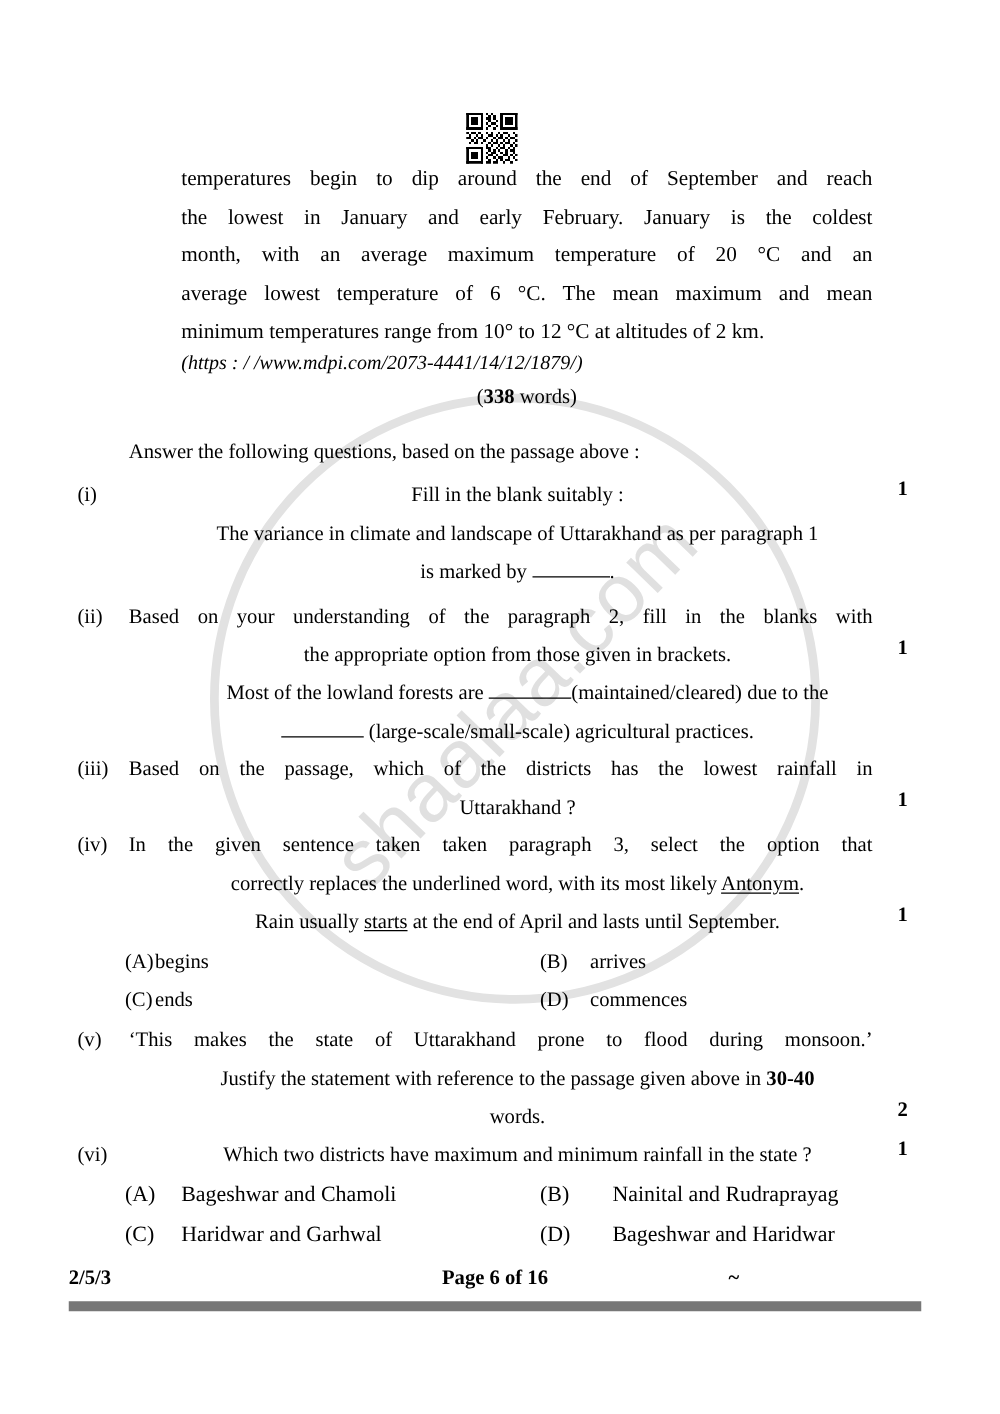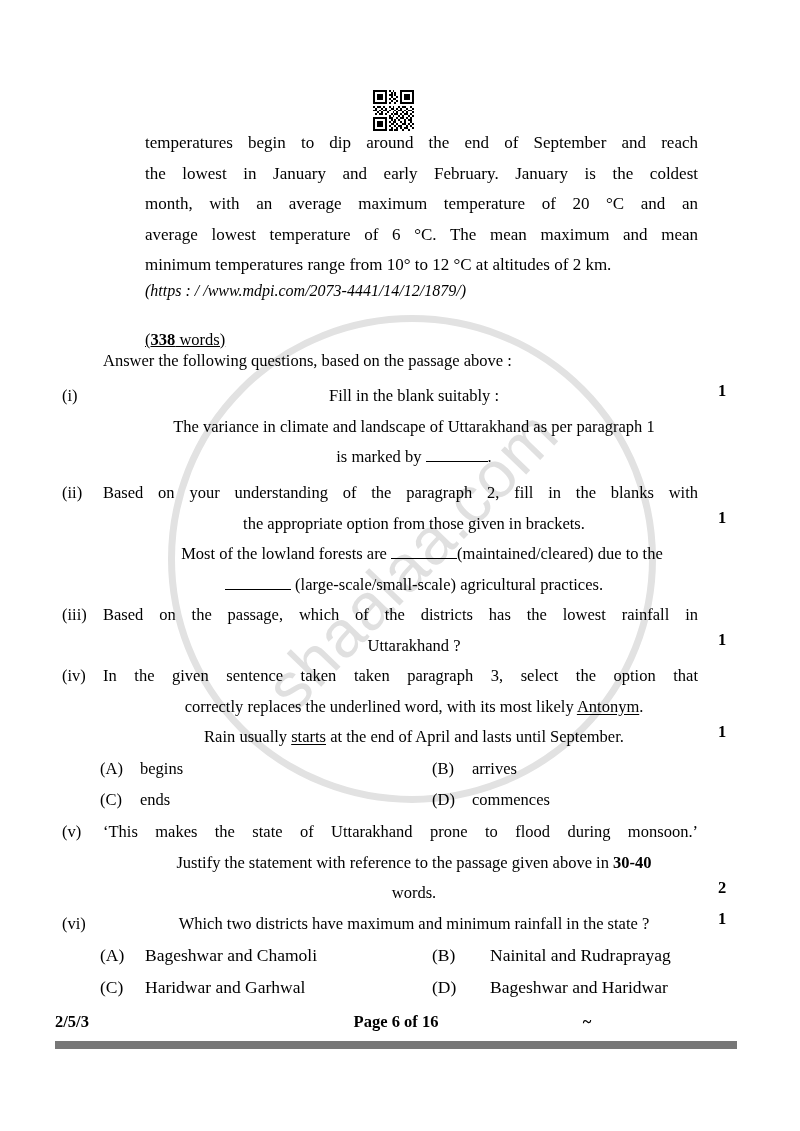--- a/index.html
+++ b/index.html
@@ -95,25 +95,24 @@
     top: 282px;
     width: 553px;
     text-align: left;
     font-style: italic;
     font-size: 16px;
   }
 
   .wordcount {
     position: absolute;
     left: 145px;
-    top: 330px;
+    top: 307px;
     width: 553px;
-    text-align: left;
-    font-size: 16.5px;
-    text-decoration: underline;
+    text-align: center;
+    font-size: 16.5px;
   }
   .wordcount b { font-weight: bold; }
 
   .instruction {
     position: absolute;
     left: 103px;
     top: 351px;
     font-size: 16.5px;
   }
 
@@ -178,21 +177,21 @@
     width: 640px;
     font-size: 16.5px;
     line-height: 31px;
   }
   .optrow {
     display: block;
     position: relative;
     height: 31px;
   }
   .optrow .ol { position: absolute; left: 0; }
-  .optrow .otx { position: absolute; left: 40px; }
+  .optrow .otx { position: absolute; left: 24px; }
   .optrow .ol2 { position: absolute; left: 332px; }
   .optrow .otx2 { position: absolute; left: 372px; }
 
   .options.big { font-size: 17.5px; line-height: 32px; }
   .options.big .optrow { height: 32px; }
   .options.big .otx { left: 45px; }
   .options.big .ol2 { left: 332px; }
   .options.big .otx2 { left: 390px; }
 
   b.bold { font-weight: bold; }

